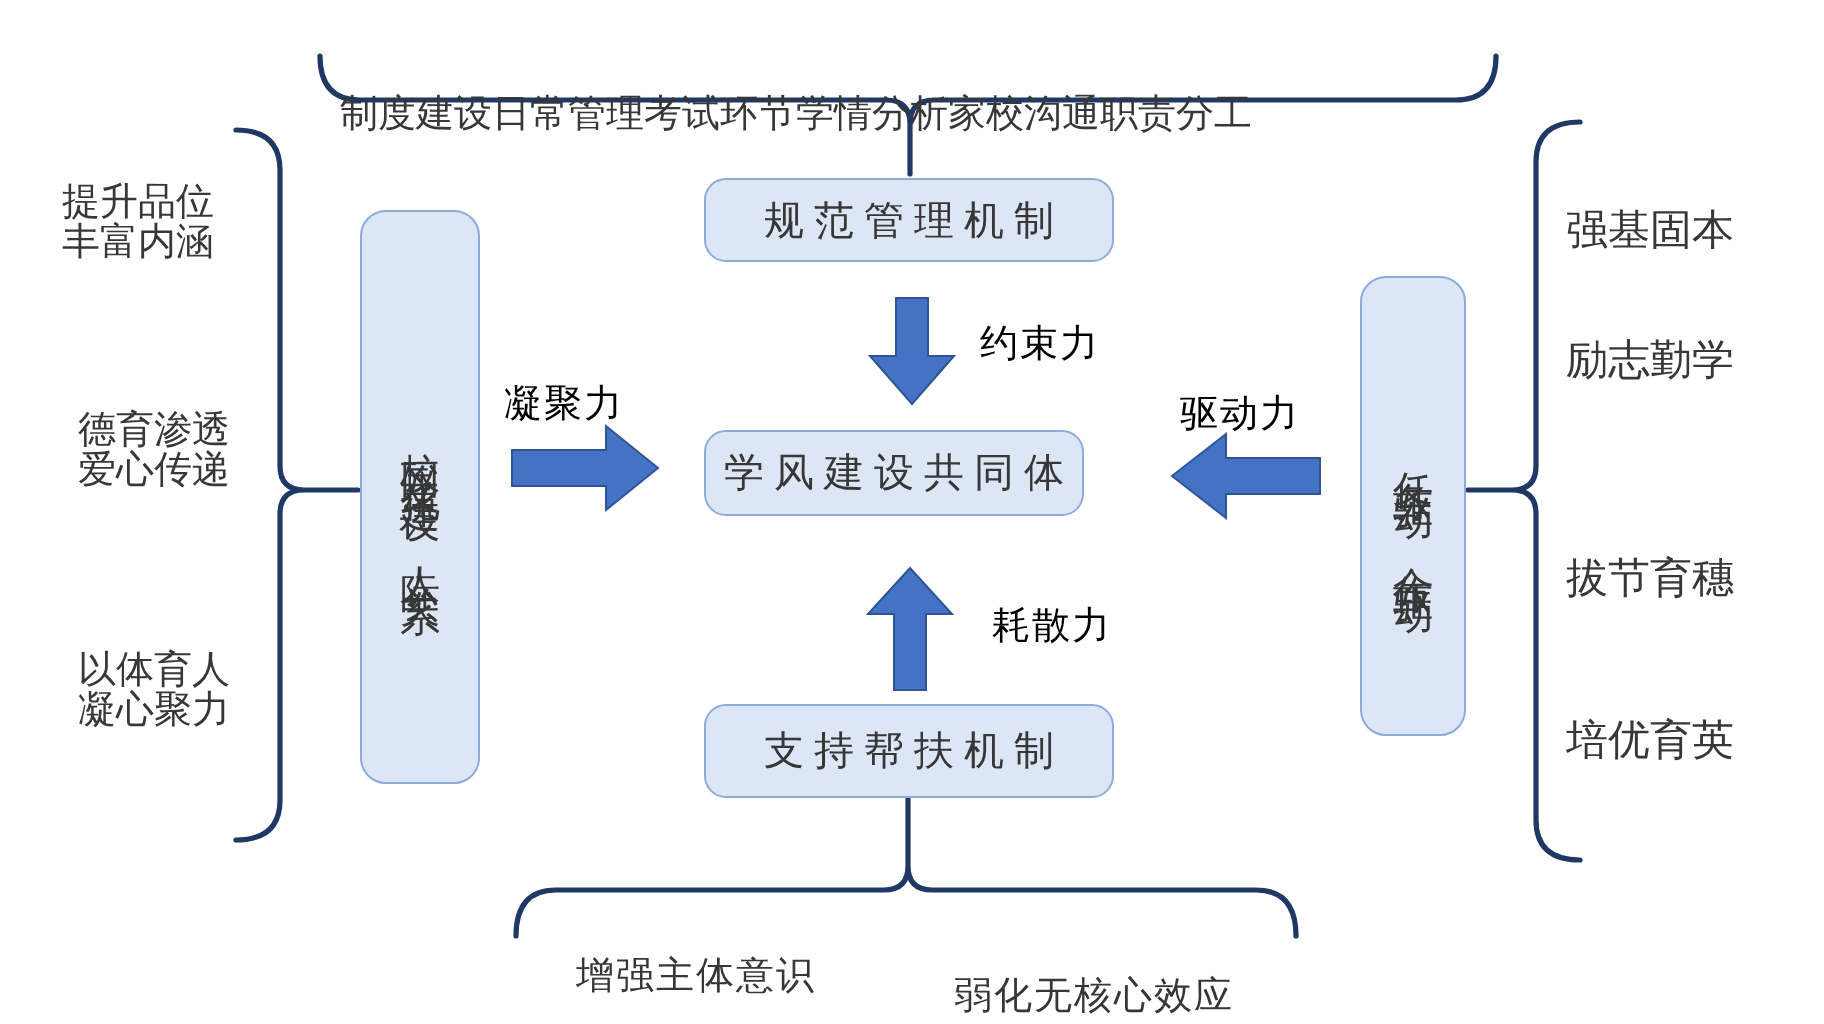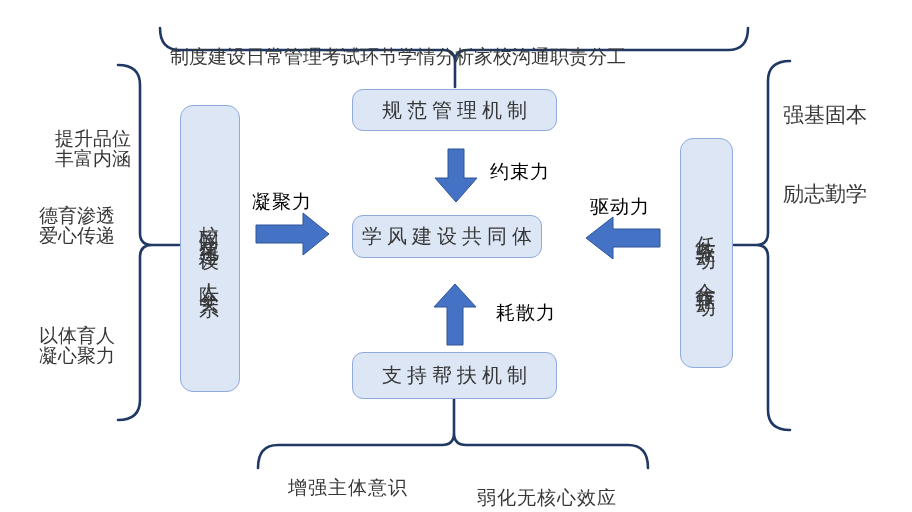--- a/index.html
+++ b/index.html
@@ -75,26 +75,28 @@
   <div class="vbox" style="left:680px;top:138px;width:53px;height:230px;">
     <span>任务驱动</span>
     <span>合作驱动</span>
   </div>
 
   <span class="force" style="left:252px;top:189px;">凝聚力</span>
   <span class="force" style="left:490px;top:159px;">约束力</span>
   <span class="force" style="left:590px;top:194px;">驱动力</span>
   <span class="force" style="left:496px;top:300px;">耗散力</span>
 
-  <div class="sidelabel" style="left:38px;top:92px;width:110px;margin-top:37px;">提升品位
+  <div class="sidelabel" style="left:14px;top:92px;width:110px;">提升品位
 丰富内涵</div>
   <div class="sidelabel" style="left:22px;top:206px;width:110px;">德育渗透
 爱心传递</div>
   <div class="sidelabel" style="left:22px;top:326px;width:110px;">以体育人
 凝心聚力</div>
 
   <span class="rlabel" style="left:783px;top:101px;">强基固本</span>
-  <span class="rlabel" style="left:783px;top:180px;">励志勤学</span>
+  <span class="rlabel" style="left:783px;top:166px;">励志勤学</span>
+  <span class="rlabel" style="left:783px;top:275px;">拔节育穗</span>
+  <span class="rlabel" style="left:783px;top:356px;">培优育英</span>
 
   <span class="blabel" style="left:288px;top:475px;font-family:Liberation Mono, monospace;">增强主体意识</span>
   <span class="blabel" style="left:477px;top:475px;margin-top:10px;">弱化无核心效应</span>
 
 </div>
 
 </body></html>

